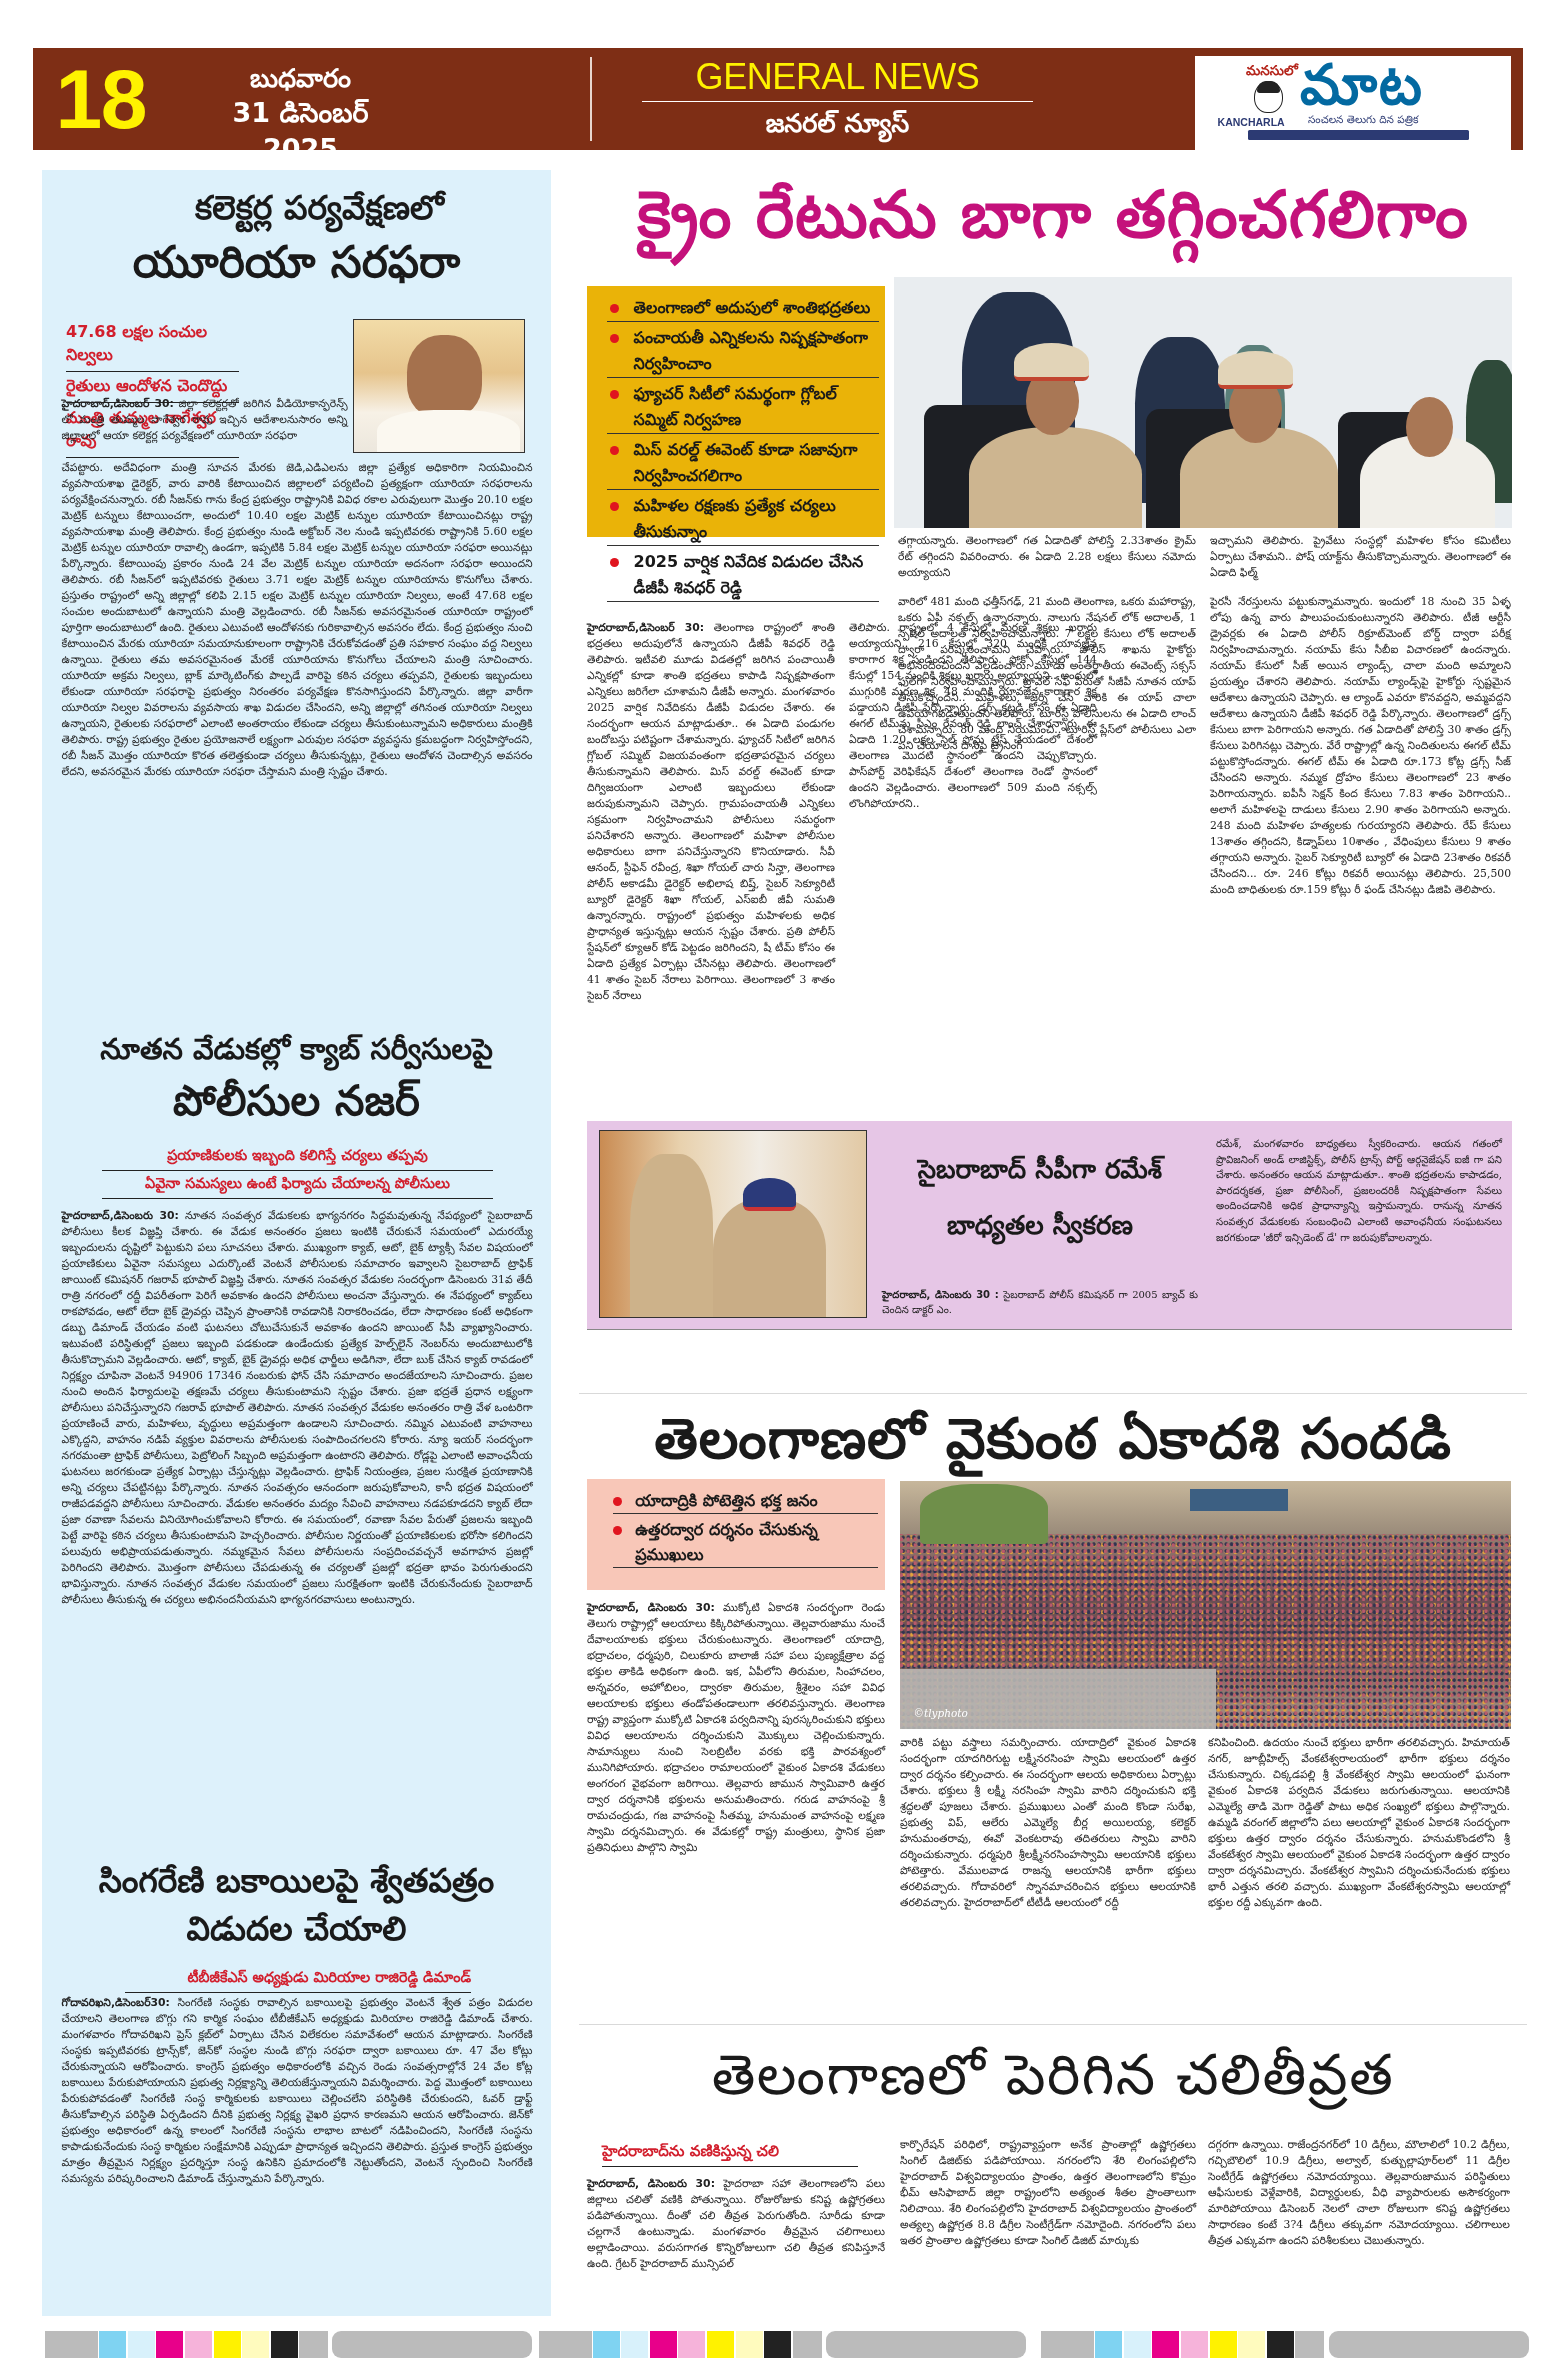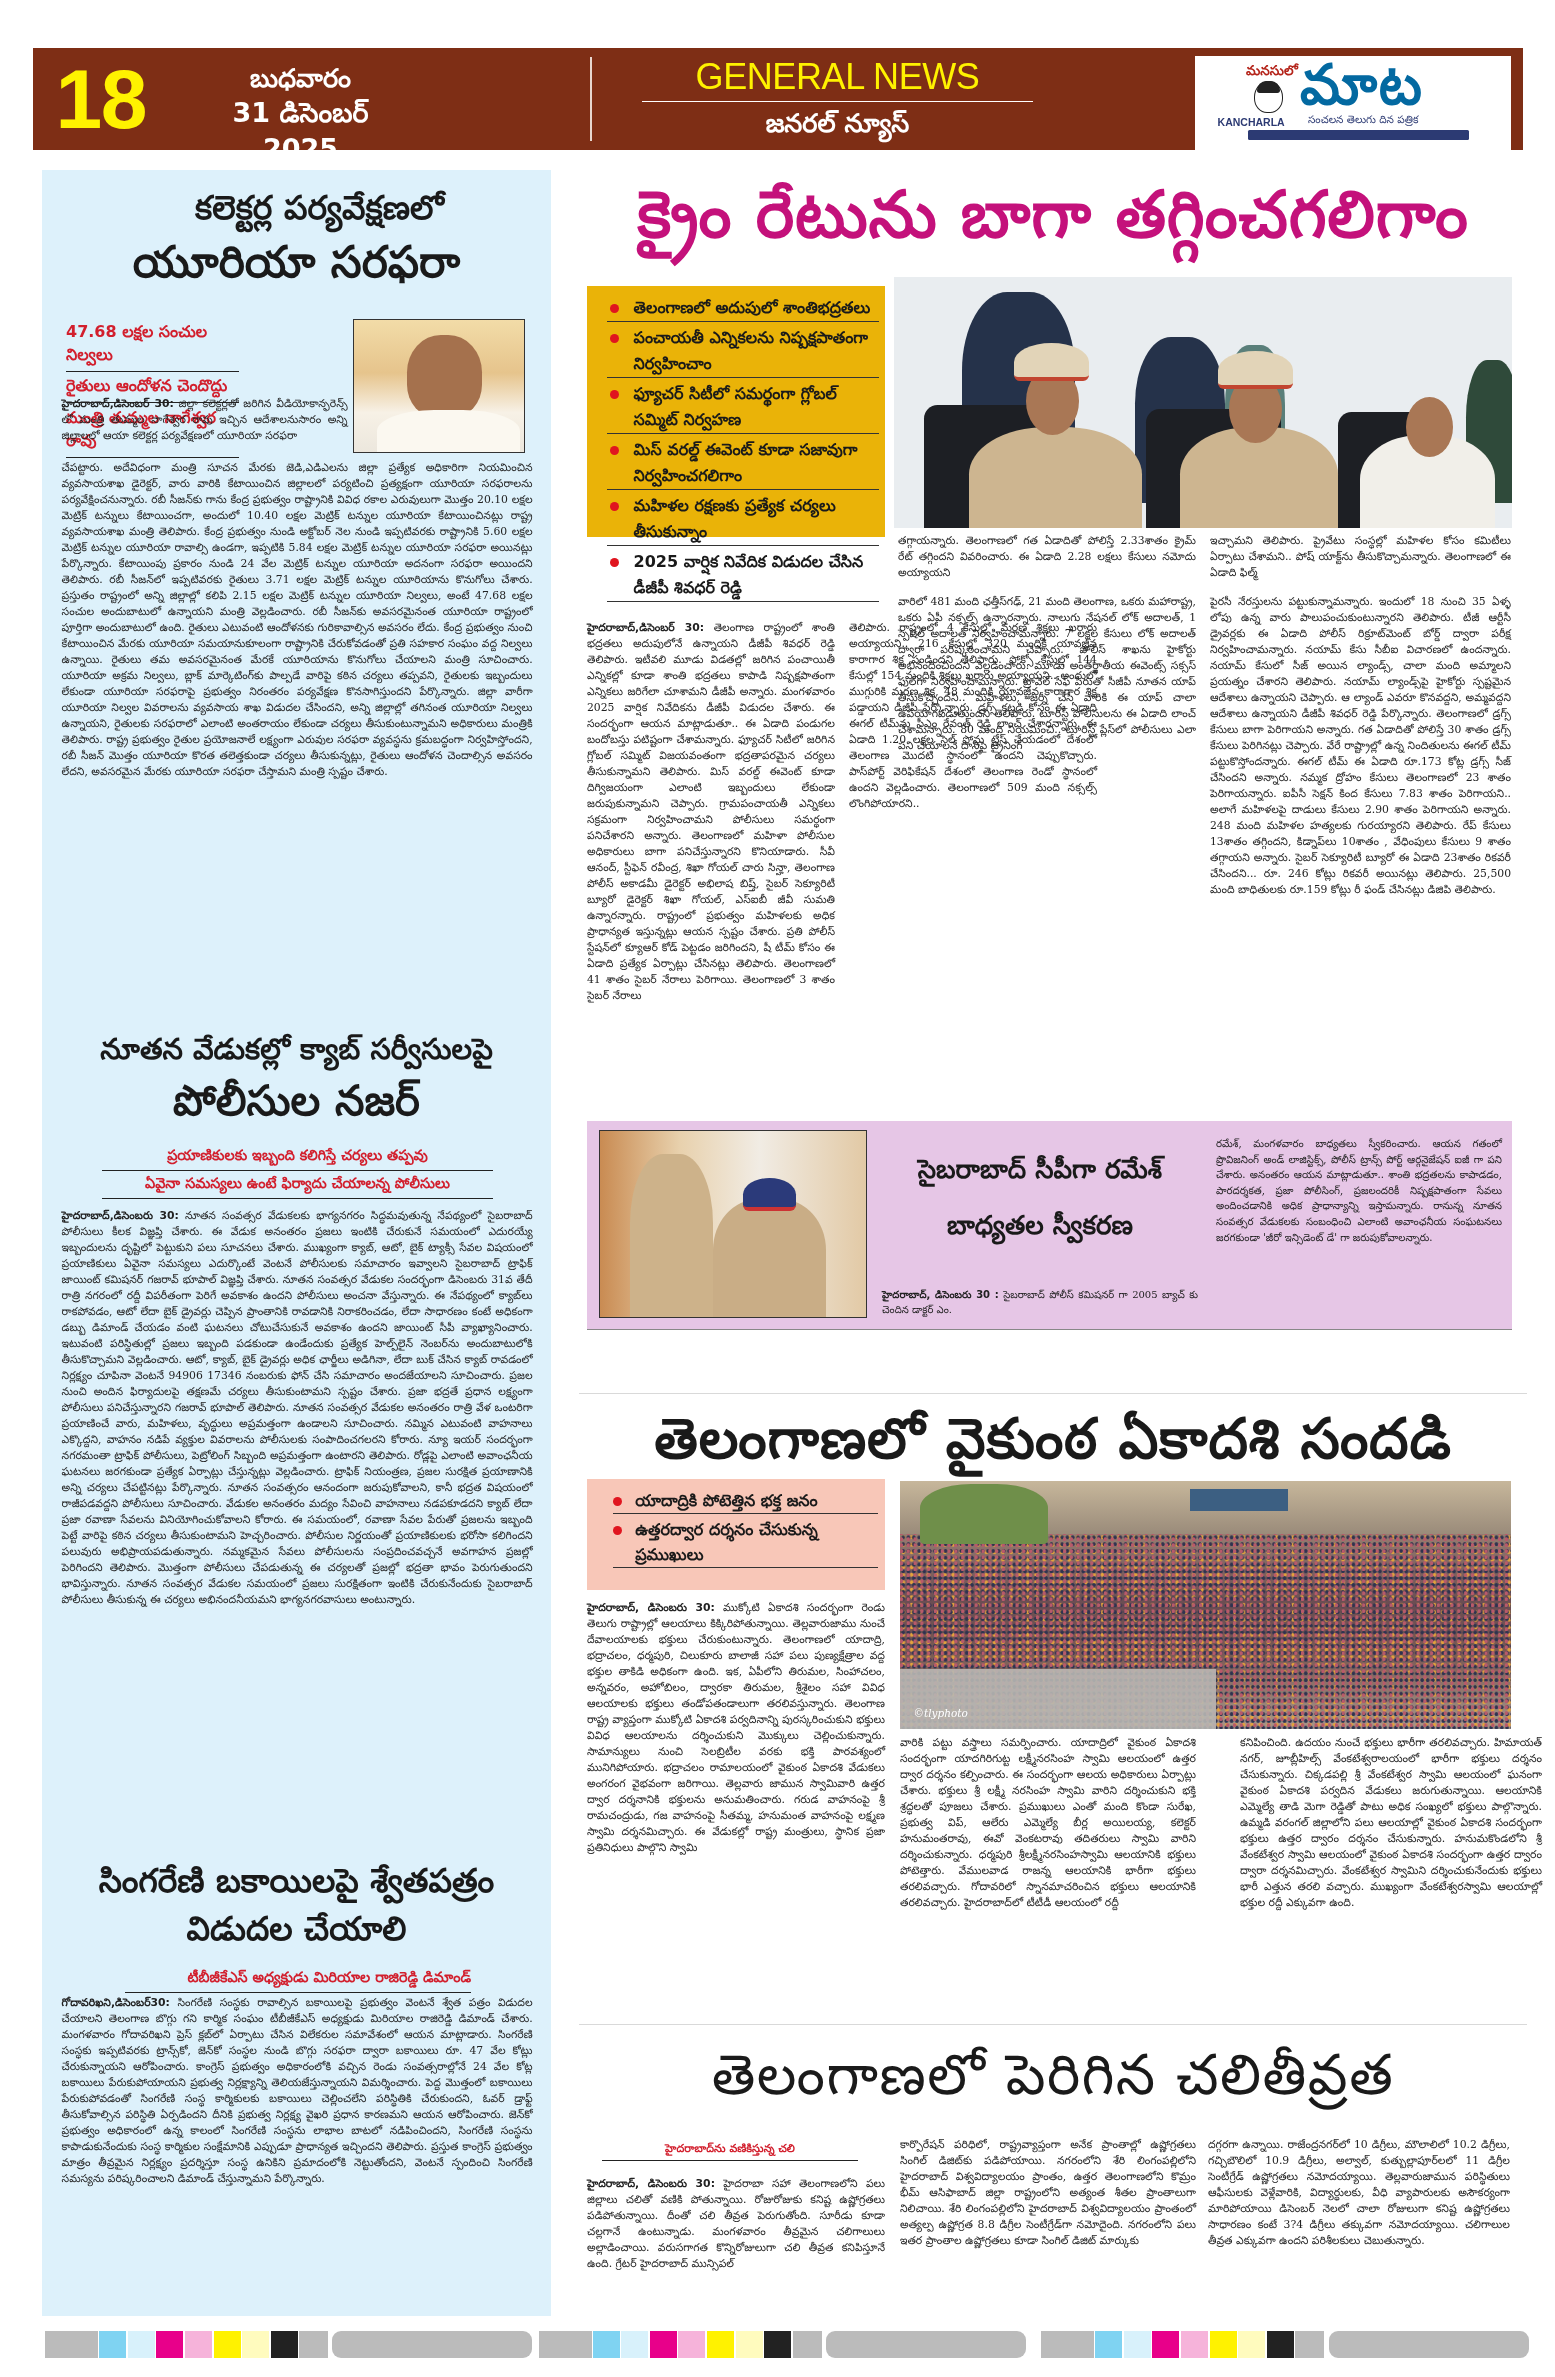--- a/index.html
+++ b/index.html
@@ -93,25 +93,25 @@
       radial-gradient(circle at 60% 30%, #2f3350 0 1.5px, transparent 2.3px) 0 0/5.3px 6.8px,
       radial-gradient(circle at 40% 50%, #e4a23c 0 1.5px, transparent 2.3px) 0 0/8.3px 7.5px,
       linear-gradient(180deg, #b9a98f 0%, #8b6f68 28%, #6a4c52 50%, #7b5a55 70%, #a7968a 100%); }
   .vaiphoto .temple { position: absolute; left: 0; top: 0; width: 611px; height: 53px; background: linear-gradient(180deg, #c7b79b, #9a8b7a); }
   .vaiphoto .shrine { position: absolute; left: 19.6px; top: 3px; width: 128px; height: 60px; background: #6f8f4a; border-radius: 40% 40% 4.5px 4.5px; }
   .vaiphoto .stage { position: absolute; left: 290px; top: 7.5px; width: 98px; height: 22.6px; background: #3c5f82; }
   .vaiphoto .ground { position: absolute; left: 0; top: 188px; width: 316px; height: 60px; background: #b7b6b2; opacity: 0.9; }
   .vaiphoto .credit { position: absolute; left: 13.5px; top: 226px; color: #fff; font-family: "DejaVu Serif", serif; font-style: italic; font-size: 10.5px; }
   .vai-body-1 { position: absolute; left: 587px; top: 1600px; width: 298px; }
   .vai-body-2 { position: absolute; left: 900px; top: 1735px; width: 296px; }
-  .vai-body-3 { position: absolute; left: 1208px; top: 1735px; width: 302px; margin-left: 32px; }
+  .vai-body-3 { position: absolute; left: 1208px; top: 1735px; width: 302px; }
 
   
   .coldhead { position: absolute; left: 579px; top: 2033px; width: 948px; text-align: center; font-size: 56px; font-weight: 400; line-height: 83px; letter-spacing: 1.5px; }
-  .cold-kick { position: absolute; left: 602px; top: 2137px; width: 256px; text-align: center; font-size: 11px; }
+  .cold-kick { position: absolute; left: 602px; top: 2137px; width: 256px; font-size: 15px; }
   .cold-body-1 { position: absolute; left: 587px; top: 2176px; width: 298px; }
   .cold-body-2 { position: absolute; left: 900px; top: 2137px; width: 296px; }
   .cold-body-3 { position: absolute; left: 1208px; top: 2137px; width: 302px; }
   .topdivider { position: absolute; left: 579px; top: 2024px; width: 948px; height: 0.8px; background: #d9d9d9; }
   .divider2 { position: absolute; left: 579px; top: 1393px; width: 948px; height: 0.8px; background: #d9d9d9; }
 
   
   .colorbar { position: absolute; left: 45px; top: 2331px; width: 1475px; height: 27px; }
   .sw { position: absolute; top: 0; height: 27px; }
   .pill { position: absolute; top: 0; height: 27px; background: #bbbbbb; border-radius: 9px; }

